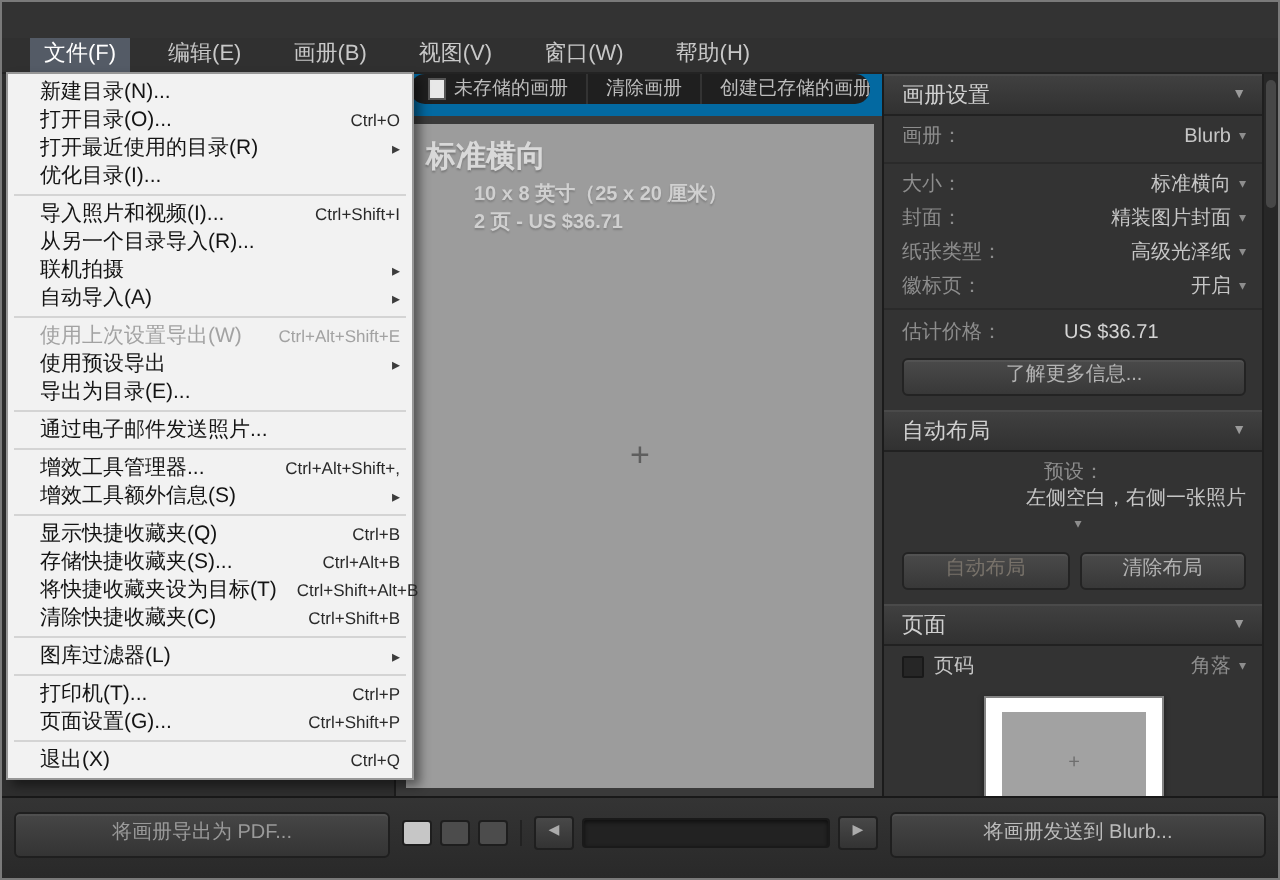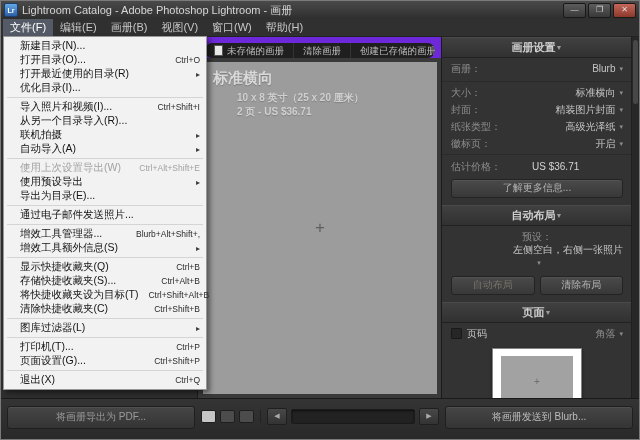--- a/index.html
+++ b/index.html
@@ -11,44 +11,44 @@
   .app-icon{width:12px;height:12px;border-radius:2px;background:linear-gradient(#63a9e3,#2c5fa6);
     border:1px solid #1d3f70;color:#fff;font-size:7px;font-weight:bold;display:grid;place-items:center;}
   .wtitle{flex:1;font-size:11px;color:#d6d6d6;white-space:nowrap;overflow:hidden;}
   .win-controls{display:flex;gap:2px;}
   .win-btn{width:21px;height:13px;border:1px solid #191919;border-radius:2px;background:linear-gradient(#5c5c5c,#393939);
     color:#ddd;font-size:8px;line-height:11px;text-align:center;}
   .win-btn.close{background:linear-gradient(#c4675a,#8d382c);}
   
   .menubar{position:absolute;top:18px;left:0;right:0;height:17px;background:#303030;border-bottom:1px solid #232323;
     display:flex;padding-left:2px;font-size:11px;color:#c8c8c8;}
-  .menu-item{padding:0 7px;line-height:16px;}
+  .menu-item{padding:0 7px;line-height:16px;margin-left:12px;}
   .menu-item.active{background:#545b66;color:#fff;}
   
   .left-panel-bg{position:absolute;left:0;top:36px;width:196px;bottom:40px;background:#2e2e2e;border-right:1px solid #1d1d1d;}
   .center{position:absolute;left:197px;right:197px;top:36px;bottom:40px;background:#383838;}
-  .center-toolbar{position:absolute;top:0;left:0;right:0;height:21px;background:#6d28d9;border-bottom:1px solid #272727;
-    display:flex;align-items:flex-end;padding:0 7px;}
+  .center-toolbar{position:absolute;top:0;left:0;right:0;height:21px;background:#0369a1;border-bottom:1px solid #272727;
+    display:flex;align-items:flex-start;padding:0 7px;}
   .tabbar{display:flex;align-items:center;height:15px;background:#1f1f1f;border-radius:8px;overflow:hidden;}
   .tabseg{padding:0 9px;font-size:9.5px;line-height:15px;color:#bdbdbd;white-space:nowrap;display:flex;align-items:center;gap:4px;}
   .tabseg + .tabseg{border-left:1px solid #333;}
   .book-glyph{width:7px;height:9px;background:#e8e8e8;border:1px solid #555;display:inline-block;}
   .preview{position:absolute;top:21px;left:0;right:0;bottom:0;background:#3a3a3a;}
   .page{position:absolute;left:5px;right:5px;top:4px;bottom:5px;background:#9c9c9c;}
   .page-info{position:absolute;top:7px;left:10px;color:#d8d8d8;}
   .info-title{font-size:15px;font-weight:bold;color:#d9d9d9;margin-bottom:3px;text-shadow:0 1px 1px rgba(0,0,0,.22);}
   .info-line{font-size:10px;font-weight:bold;color:#d0d0d0;line-height:14px;text-shadow:0 1px 1px rgba(0,0,0,.18);margin-left:24px;}
   .crosshair{position:absolute;left:50%;top:50%;transform:translate(-50%,-50%);color:#5e5e5e;font-size:17px;font-weight:normal;}
   
   .right-panel{position:absolute;top:36px;right:0;width:197px;bottom:40px;background:#333;border-left:1px solid #1b1b1b;}
   .rscrollbar{position:absolute;right:0;top:0;bottom:0;width:7px;background:#272727;border-left:1px solid #1f1f1f;}
   .rthumb{position:absolute;left:1px;right:1px;top:3px;height:64px;background:#474747;border-radius:3px;}
   .panels{position:absolute;left:0;top:0;right:7px;bottom:0;overflow:hidden;}
   .panel-header{height:19px;background:linear-gradient(#404040,#313131);border-top:1px solid #4a4a4a;border-bottom:1px solid #212121;
-    display:flex;justify-content:center;align-items:center;padding:0 9px;font-size:11px;font-weight:bold;color:#d0d0d0;}
+    display:flex;justify-content:space-between;align-items:center;padding:0 9px;font-size:11px;font-weight:normal;color:#d0d0d0;}
   .tri{font-size:7px;color:#9a9a9a;}
   .prow{display:flex;align-items:center;padding:2px 9px;font-size:10px;line-height:13px;}
   .plabel{color:#8d8d8d;white-space:nowrap;}
   .pvalue{margin-left:auto;color:#c6c6c6;white-space:nowrap;}
   .pvalue.bright{color:#d4d4d4;margin-left:31px;}
   .dd{color:#8d8d8d;font-size:7px;margin-left:4px;}
   .pdiv{height:1px;background:#2a2a2a;margin:2px 0;}
   .panel-btn{display:block;margin:3px 9px 7px;height:17px;background:linear-gradient(#4a4a4a,#383838);
     border:1px solid #232323;border-radius:3px;color:#b3b3b3;font-size:10px;text-align:center;line-height:16px;
     box-shadow:inset 0 1px 0 rgba(255,255,255,.05);}
@@ -84,29 +84,20 @@
   .navbtn{width:18px;height:15px;background:linear-gradient(#484848,#333);border:1px solid #1f1f1f;border-radius:2px;
     color:#ababab;font-size:7px;text-align:center;line-height:14px;flex:none;}
   .navtrack{flex:1;height:13px;background:#222;border:1px solid #1a1a1a;border-radius:2px;
     box-shadow:inset 0 1px 2px rgba(0,0,0,.6);}
 </style>
 </head>
 <body>
 
 <div class="window">
 
-  <div class="titlebar">
-    <span class="app-icon">Lr</span>
-    <span class="wtitle">Lightroom Catalog - Adobe Photoshop Lightroom - 画册</span>
-    <span class="win-controls">
-      <span class="win-btn">—</span>
-      <span class="win-btn">❐</span>
-      <span class="win-btn close">✕</span>
-    </span>
-  </div>
 
   <div class="menubar">
     <span class="menu-item active">文件(F)</span>
     <span class="menu-item">编辑(E)</span>
     <span class="menu-item">画册(B)</span>
     <span class="menu-item">视图(V)</span>
     <span class="menu-item">窗口(W)</span>
     <span class="menu-item">帮助(H)</span>
   </div>
 
@@ -274,21 +265,21 @@
     <div class="mi">
       <span>导出为目录(E)...</span>
     </div>
     <div class="msep"></div>
     <div class="mi">
       <span>通过电子邮件发送照片...</span>
     </div>
     <div class="msep"></div>
     <div class="mi">
       <span>增效工具管理器...</span>
-      <span class="sc">Blurb+Alt+Shift+,</span>
+      <span class="sc">Ctrl+Alt+Shift+,</span>
     </div>
     <div class="mi">
       <span>增效工具额外信息(S)</span>
       <span class="sub">▸</span>
     </div>
     <div class="msep"></div>
     <div class="mi">
       <span>显示快捷收藏夹(Q)</span>
       <span class="sc">Ctrl+B</span>
     </div>

